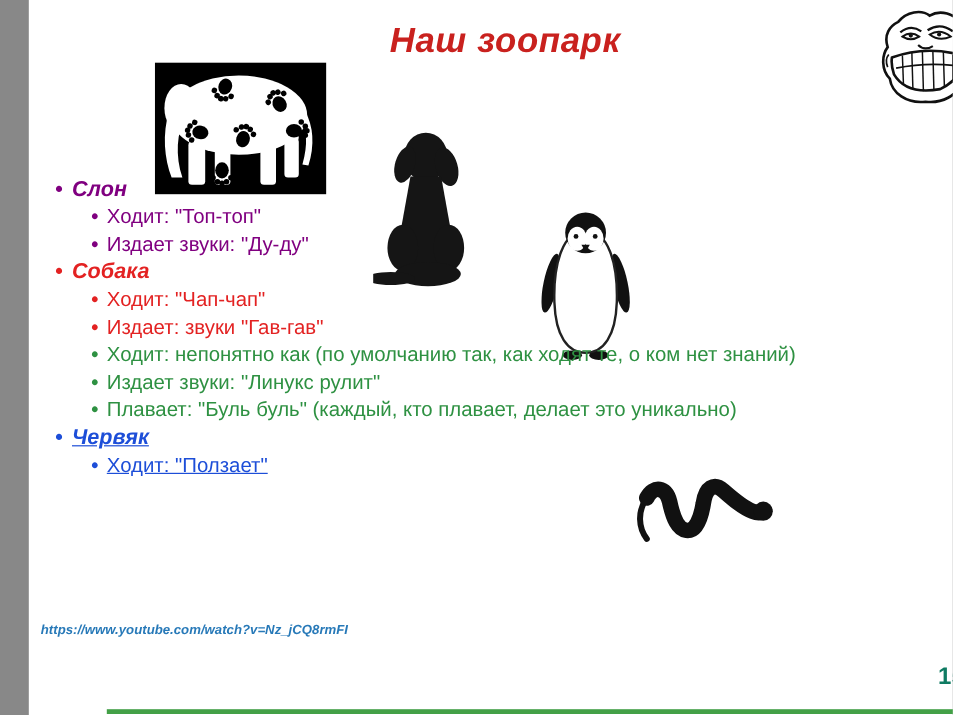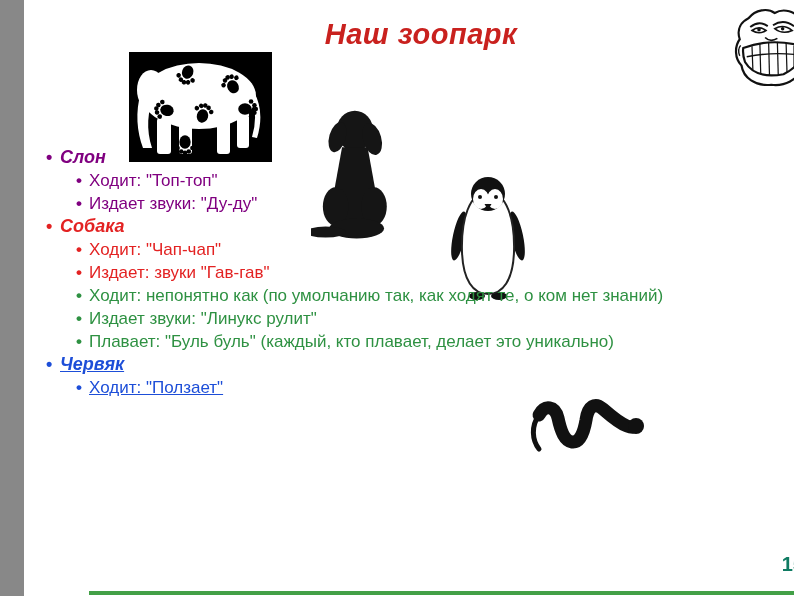--- a/index.html
+++ b/index.html
@@ -145,19 +145,20 @@
 
     <div class="row l2 c-pen"><span class="blt">•</span><span>Ходит: непонятно как (по умолчанию так, как ходят те, о ком нет знаний)</span></div>
     <div class="row l2 c-pen"><span class="blt">•</span><span>Издает звуки: "Линукс рулит"</span></div>
     <div class="row l2 c-pen"><span class="blt">•</span><span>Плавает: "Буль буль" (каждый, кто плавает, делает это уникально)</span></div>
 
     <div class="row l1 c-worm"><span class="blt">•</span><span>Червяк</span></div>
     <div class="row l2 c-worm"><span class="blt">•</span><span>Ходит: "Ползает"</span></div>
   </div>
 
   <div class="links">
+    <div>https://www.youtube.com/watch?v=Nz_jCQ8rmFI</div>
   </div>
 
   <div class="pagenum">15</div>
 
   <div class="bottombar"></div>
 
 </div>
 
 </body></html>

